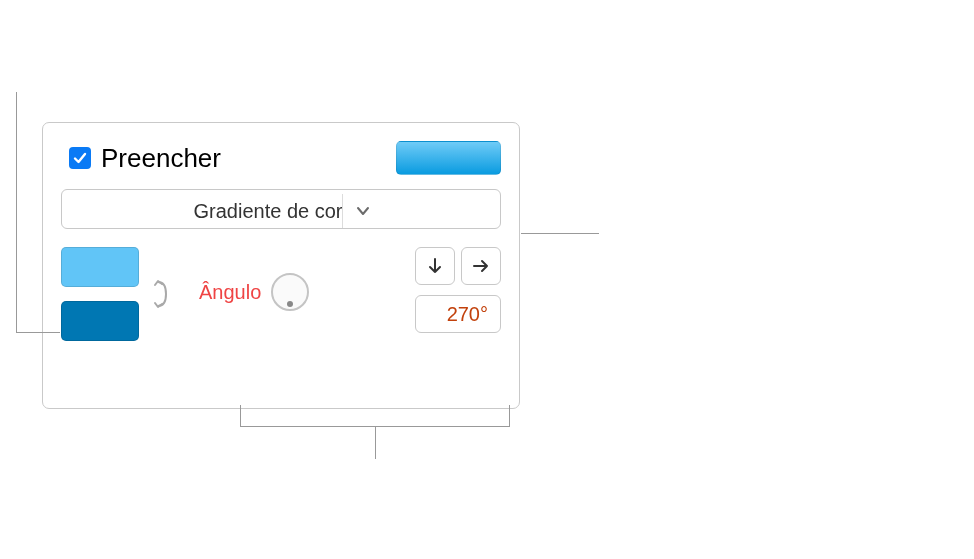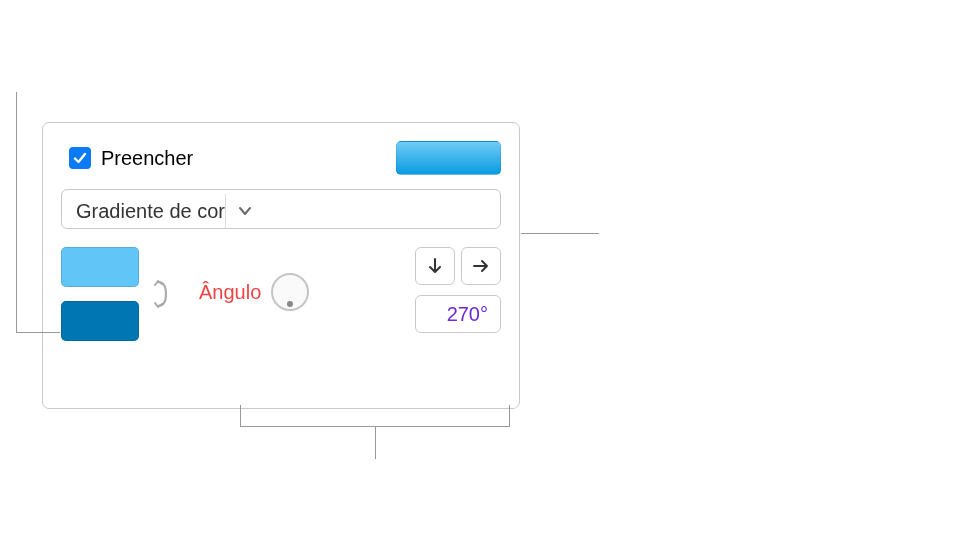--- a/index.html
+++ b/index.html
@@ -45,39 +45,39 @@
       display: flex;
       align-items: center;
       justify-content: center;
       cursor: pointer;
     }
     .checkbox svg {
       width: 16px;
       height: 16px;
     }
     .checkbox-label {
-      font-size: 20px;
+      font-size: 26px;
       color: #000;
     }
     .preview-swatch {
       width: 105px;
       height: 34px;
       border-radius: 5px;
       background: linear-gradient(180deg, #6fcbf7 0%, #0a9be0 100%);
       border: 1px solid rgba(0,0,0,0.08);
     }
     .fill-select {
       width: 100%;
       height: 40px;
       border: 1px solid #c8c8c8;
       border-radius: 6px;
       background: #ffffff;
       display: flex;
       align-items: center;
-      justify-content: flex-start;
+      justify-content: center;
       padding: 4px 0 0 14px;
       margin-bottom: 18px;
       cursor: pointer;
     }
     .fill-select-text {
       font-size: 20px;
       color: #333;
     }
     .fill-select-arrow {
       width: 40px;
@@ -186,21 +186,21 @@
       width: 86px;
       height: 38px;
       border: 1px solid #c8c8c8;
       border-radius: 6px;
       background: #ffffff;
       display: flex;
       align-items: center;
       justify-content: flex-end;
       padding: 0 12px;
       font-size: 20px;
-      color: #6d28d9;
+      color: #c2410c;
       cursor: text;
     }
     
     .callout-line {
       position: absolute;
       background: #999;
     }
     .callout-h1 {
       left: 521px;
       top: 233px;

